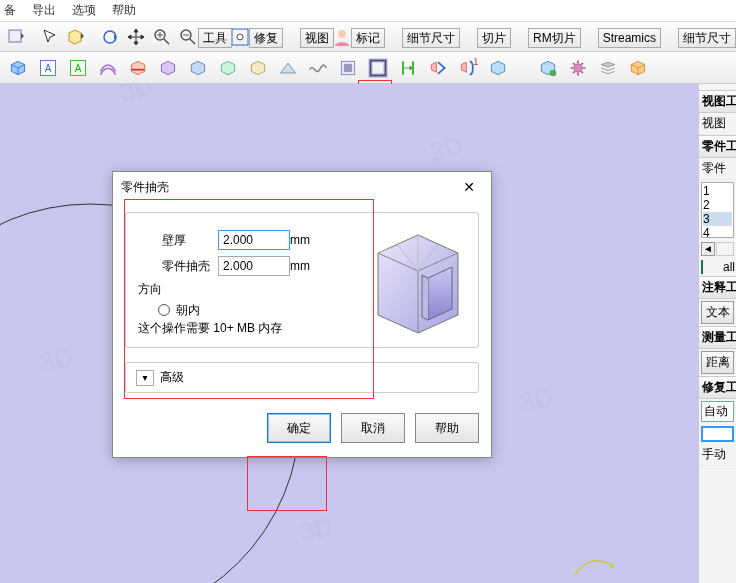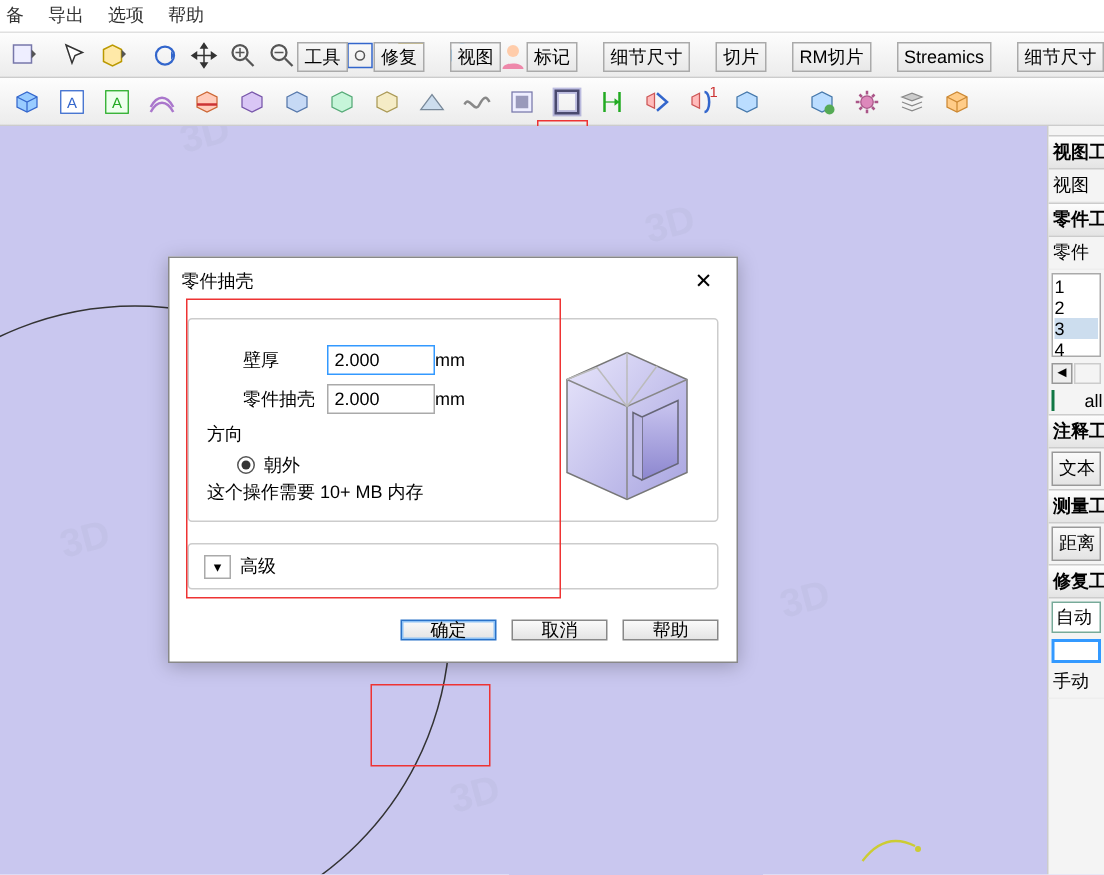--- a/index.html
+++ b/index.html
@@ -61,21 +61,21 @@
 .radio-row .r.sel::after { content:""; width:6px;height:6px;background:#333;border-radius:50%; }
 .memnote { margin-top: 0; font-size:12px; }
 .preview { position:absolute; right:10px; top:10px; width:108px; height:118px; }
 
 .red-hl-panel { position:absolute; left:-2px; top:-14px; width:250px; height:200px; border:1px solid #e33; pointer-events:none; }
 
 .adv-panel { border:1px solid #ccc; border-radius:3px; margin-top:14px; padding:6px 10px; display:flex; align-items:center; gap:6px; }
 .adv-panel .chev { width:18px;height:16px;border:1px solid #aaa; display:flex;align-items:center;justify-content:center; font-size:10px; }
 
 .dlg-buttons { display:flex; justify-content:flex-end; gap:10px; padding: 14px 12px 14px 12px; }
-.dlg-buttons .btn { width:64px; height:14px; border:1px solid #888; background:linear-gradient(#fafafa,#e4e4e4); display:flex;align-items:center;justify-content:center; }
+.dlg-buttons .btn { width:64px; height:30px; border:1px solid #888; background:linear-gradient(#fafafa,#e4e4e4); display:flex;align-items:center;justify-content:center; }
 .dlg-buttons .btn.primary { border:1px solid #2a72c8; box-shadow: inset 0 0 0 1px #8ec2f5; }
 
 .red-hl-ok { position:absolute; left:247px; top:456px; width:80px; height:55px; border:1px solid #e33; pointer-events:none; }
 
 </style>
 </head>
 <body>
 
 <div class="menubar">
   <span>﻿备</span>
@@ -364,22 +364,22 @@
         <span class="unit">mm</span>
       </div>
       <div class="panel-row">
         <span class="lbl">零件抽壳</span>
         <input type="text" class="plain" value="2.000" style="">
         <span class="unit">mm</span>
       </div>
       <div class="dirgrp">
         <div class="glabel">方向</div>
         <div class="radio-row">
-          <span class="r sel"></span>
-          <span>朝外</span>
+          <span class="r"></span>
+          <span>朝内</span>
         </div>
       </div>
       <div class="memnote">这个操作需要 10+ MB 内存</div>
 
       <svg class="preview" viewBox="0 0 108 118">
         <defs>
           <linearGradient id="g1" x1="0" y1="0" x2="1" y2="1">
             <stop offset="0" stop-color="#e8e6fb"></stop>
               <stop offset="1" stop-color="#a8a4e0"></stop>
           </linearGradient>

